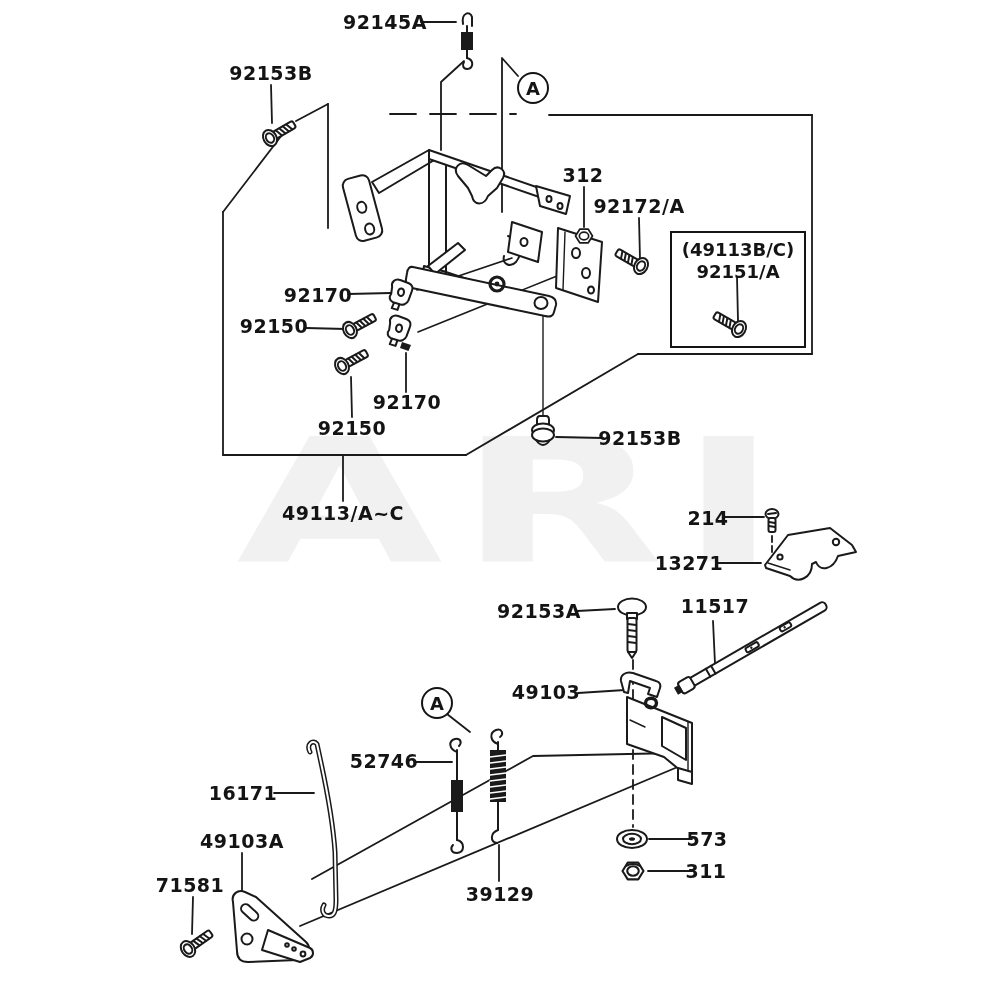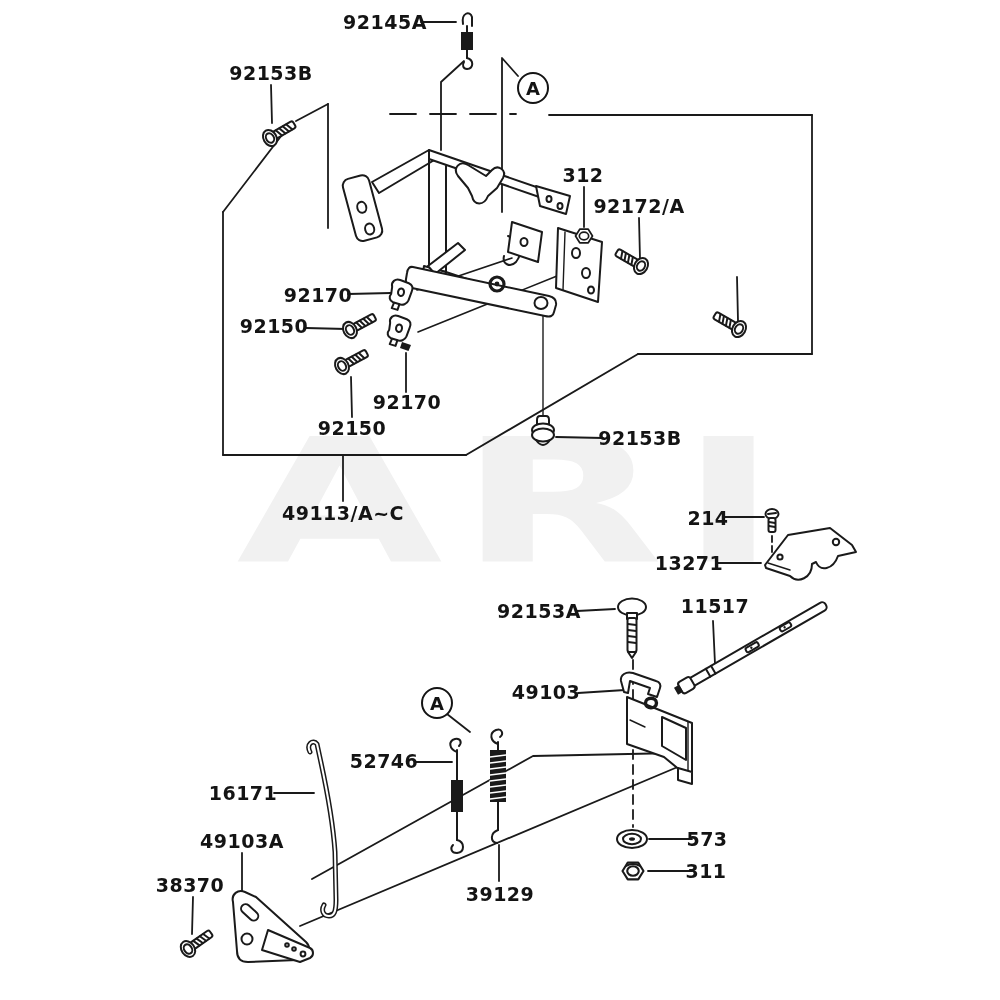--- a/index.html
+++ b/index.html
@@ -274,22 +274,26 @@
   <div class="lbl" style="left:640px;top:438px">92153B</div>
   <div class="lbl" style="left:343px;top:513px">49113/A~C</div>
   <div class="lbl" style="left:708px;top:518px">214</div>
   <div class="lbl" style="left:689px;top:563px">13271</div>
   <div class="lbl" style="left:539px;top:611px">92153A</div>
   <div class="lbl" style="left:715px;top:606px">11517</div>
   <div class="lbl" style="left:546px;top:692px">49103</div>
   <div class="lbl" style="left:384px;top:761px">52746</div>
   <div class="lbl" style="left:243px;top:793px">16171</div>
   <div class="lbl" style="left:242px;top:841px">49103A</div>
-  <div class="lbl" style="left:190px;top:885px">38370</div>
+  <div class="lbl" style="left:190px;top:885px">71581</div>
   <div class="lbl" style="left:500px;top:894px">39129</div>
   <div class="lbl" style="left:707px;top:839px">573</div>
   <div class="lbl" style="left:706px;top:871px">311</div>
 
   <div class="amark" style="left:533px;top:88px">A</div>
   <div class="amark" style="left:437px;top:703px">A</div>
 
+  <div class="refbox">
+    <div class="bl" style="top:16px">(49113B/C)</div>
+    <div class="bl" style="top:38px">92151/A</div>
+  </div>
 
 </div>
 
 </body></html>

